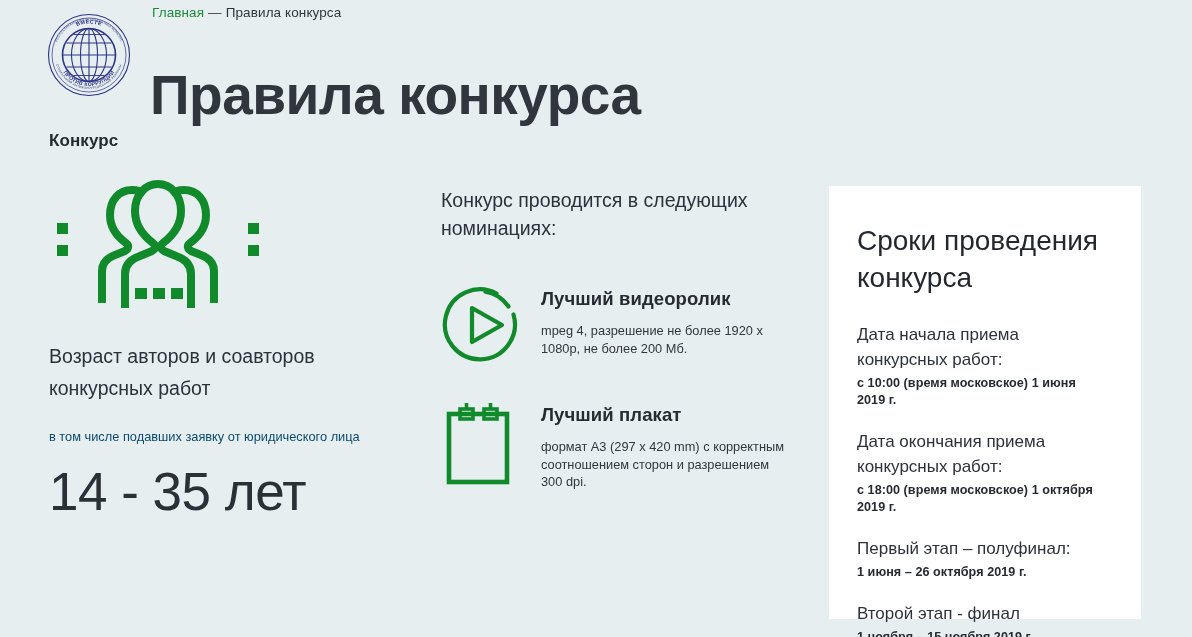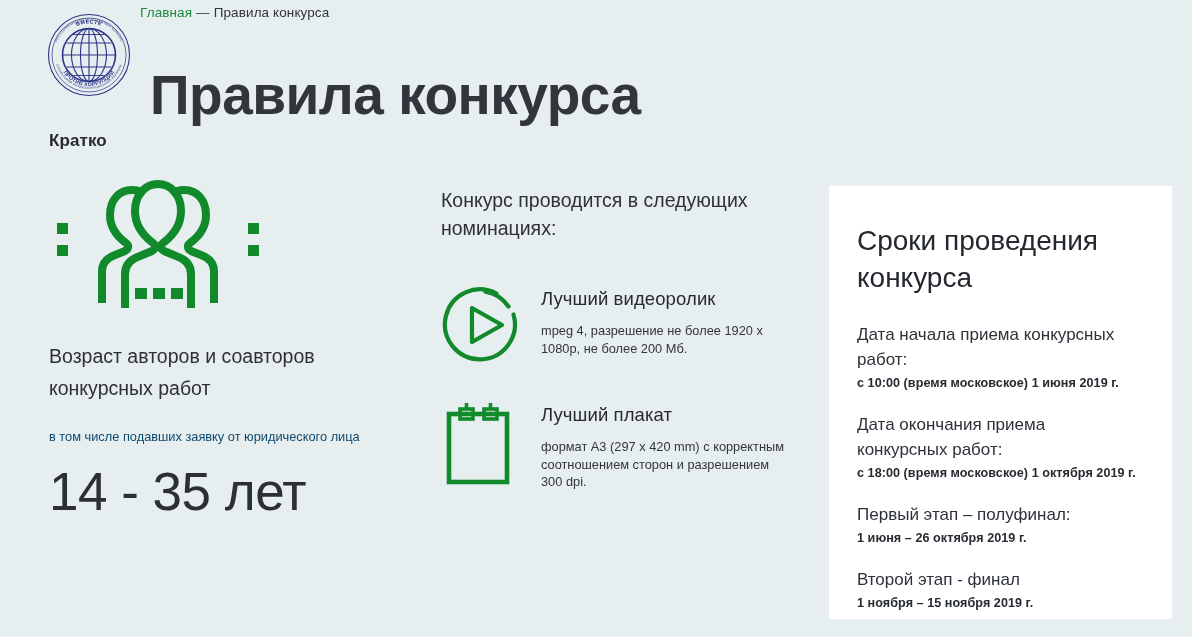--- a/index.html
+++ b/index.html
@@ -29,21 +29,21 @@
     position: absolute;
     left: 47px;
     top: 13px;
     width: 84px;
     height: 84px;
   }
   .logo svg { display: block; }
 
   .breadcrumb {
     position: absolute;
-    left: 140px;
+    left: 152px;
     top: 4px;
     font-size: 13.5px;
     line-height: 18px;
     letter-spacing: .1px;
     white-space: nowrap;
   }
   .breadcrumb .crumb-link {
     color: #1f8a3b;
     text-decoration: none;
   }
@@ -137,39 +137,39 @@
   .nomination .nom-icon {
     flex: 0 0 auto;
     width: 82px;
     margin-right: 18px;
     padding-top: 4px;
   }
   .nomination .nom-icon svg { display: block; }
   .nom-body { flex: 1 1 auto; padding-top: 8px; }
   .nom-title {
     font-size: 18.5px;
-    font-weight: normal;
+    font-weight: bold;
     color: #262a31;
     margin: 0 0 12px 0;
     letter-spacing: .1px;
   }
   .nom-desc {
     font-size: 12.8px;
     line-height: 17.5px;
     color: #32363d;
     margin: 0;
     max-width: 248px;
   }
 
   
   .card {
     position: absolute;
     left: 829px;
     top: 186px;
-    width: 343px;
+    width: 312px;
     height: 433px;
     background: #ffffff;
     padding: 36px 34px 20px 28px;
   }
   .card-title {
     font-size: 28px;
     line-height: 37px;
     color: #23272e;
     font-weight: normal;
     margin: 0 0 26px 0;
@@ -234,21 +234,21 @@
     </svg>
   </div>
 
   <div class="breadcrumb">
     <a class="crumb-link" href="#">Главная</a><span class="crumb-sep">—</span><span class="crumb-current">Правила конкурса</span>
   </div>
 
   <h1 class="page-title">Правила конкурса</h1>
 </div>
 
-<div class="kratko">Кратко</div>
+<div class="kratko">Конкурс</div>
 
 <div class="col-left">
 
   <svg class="people-icon" viewBox="0 0 218 137" xmlns="http://www.w3.org/2000/svg">
     <g fill="none" stroke="#118a2c" stroke-width="8">
 
       <path d="M53 128 L53 96 C53 88 58 83 66 80 L76 76 C80 74 80 70 77 68 C66 60 61 50 61 40 C61 25 70 15 83 15 C88 15 92 16 96 19"></path>
 
       <path d="M165 128 L165 96 C165 88 160 83 152 80 L142 76 C138 74 138 70 141 68 C152 60 157 50 157 40 C157 25 148 15 135 15 C130 15 126 16 122 19"></path>
 

